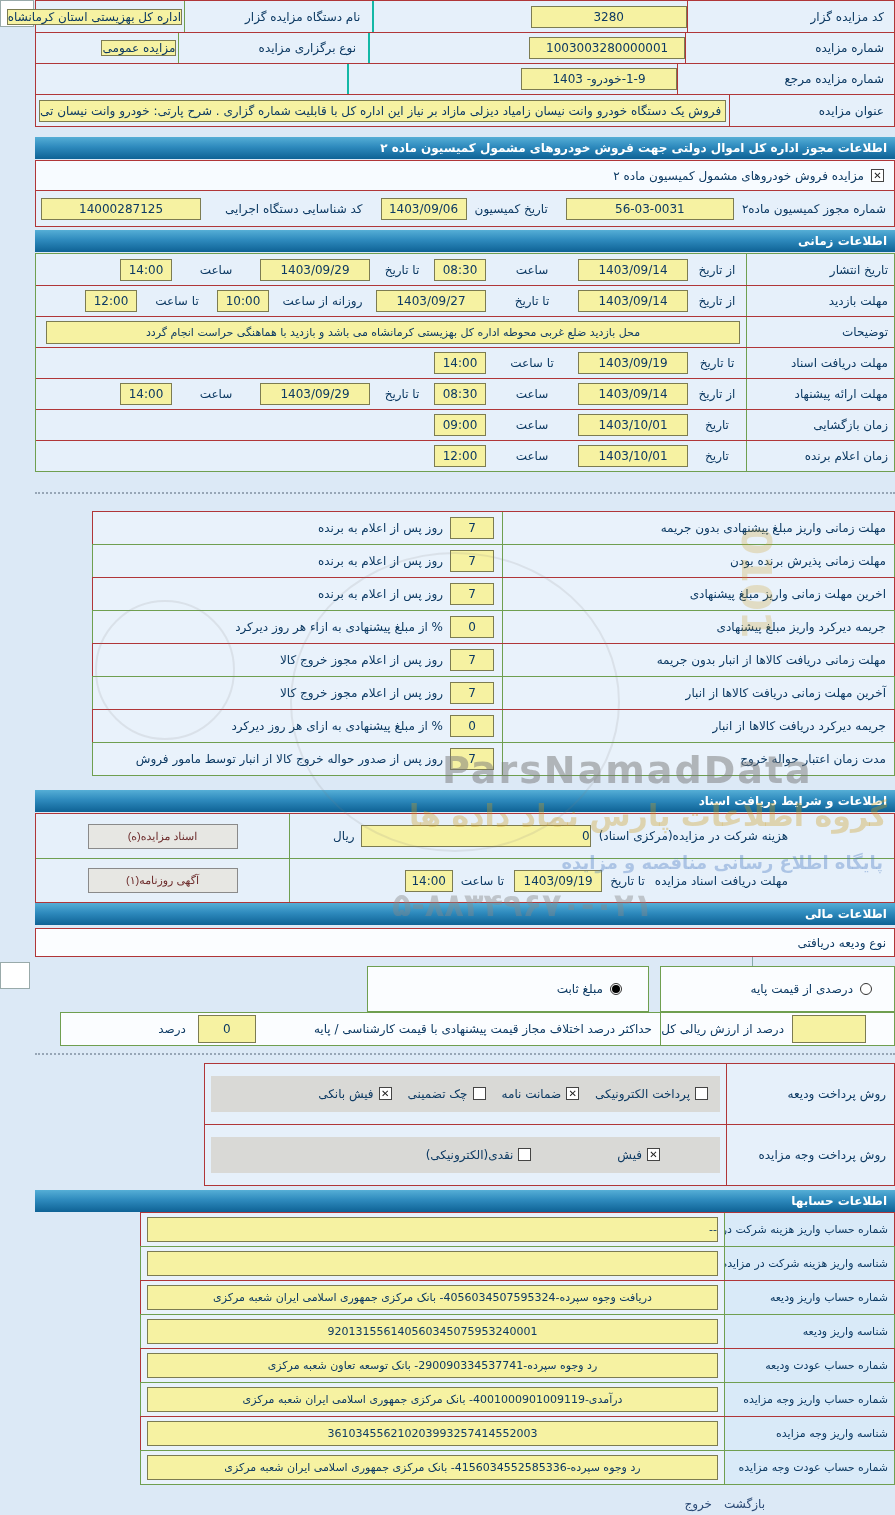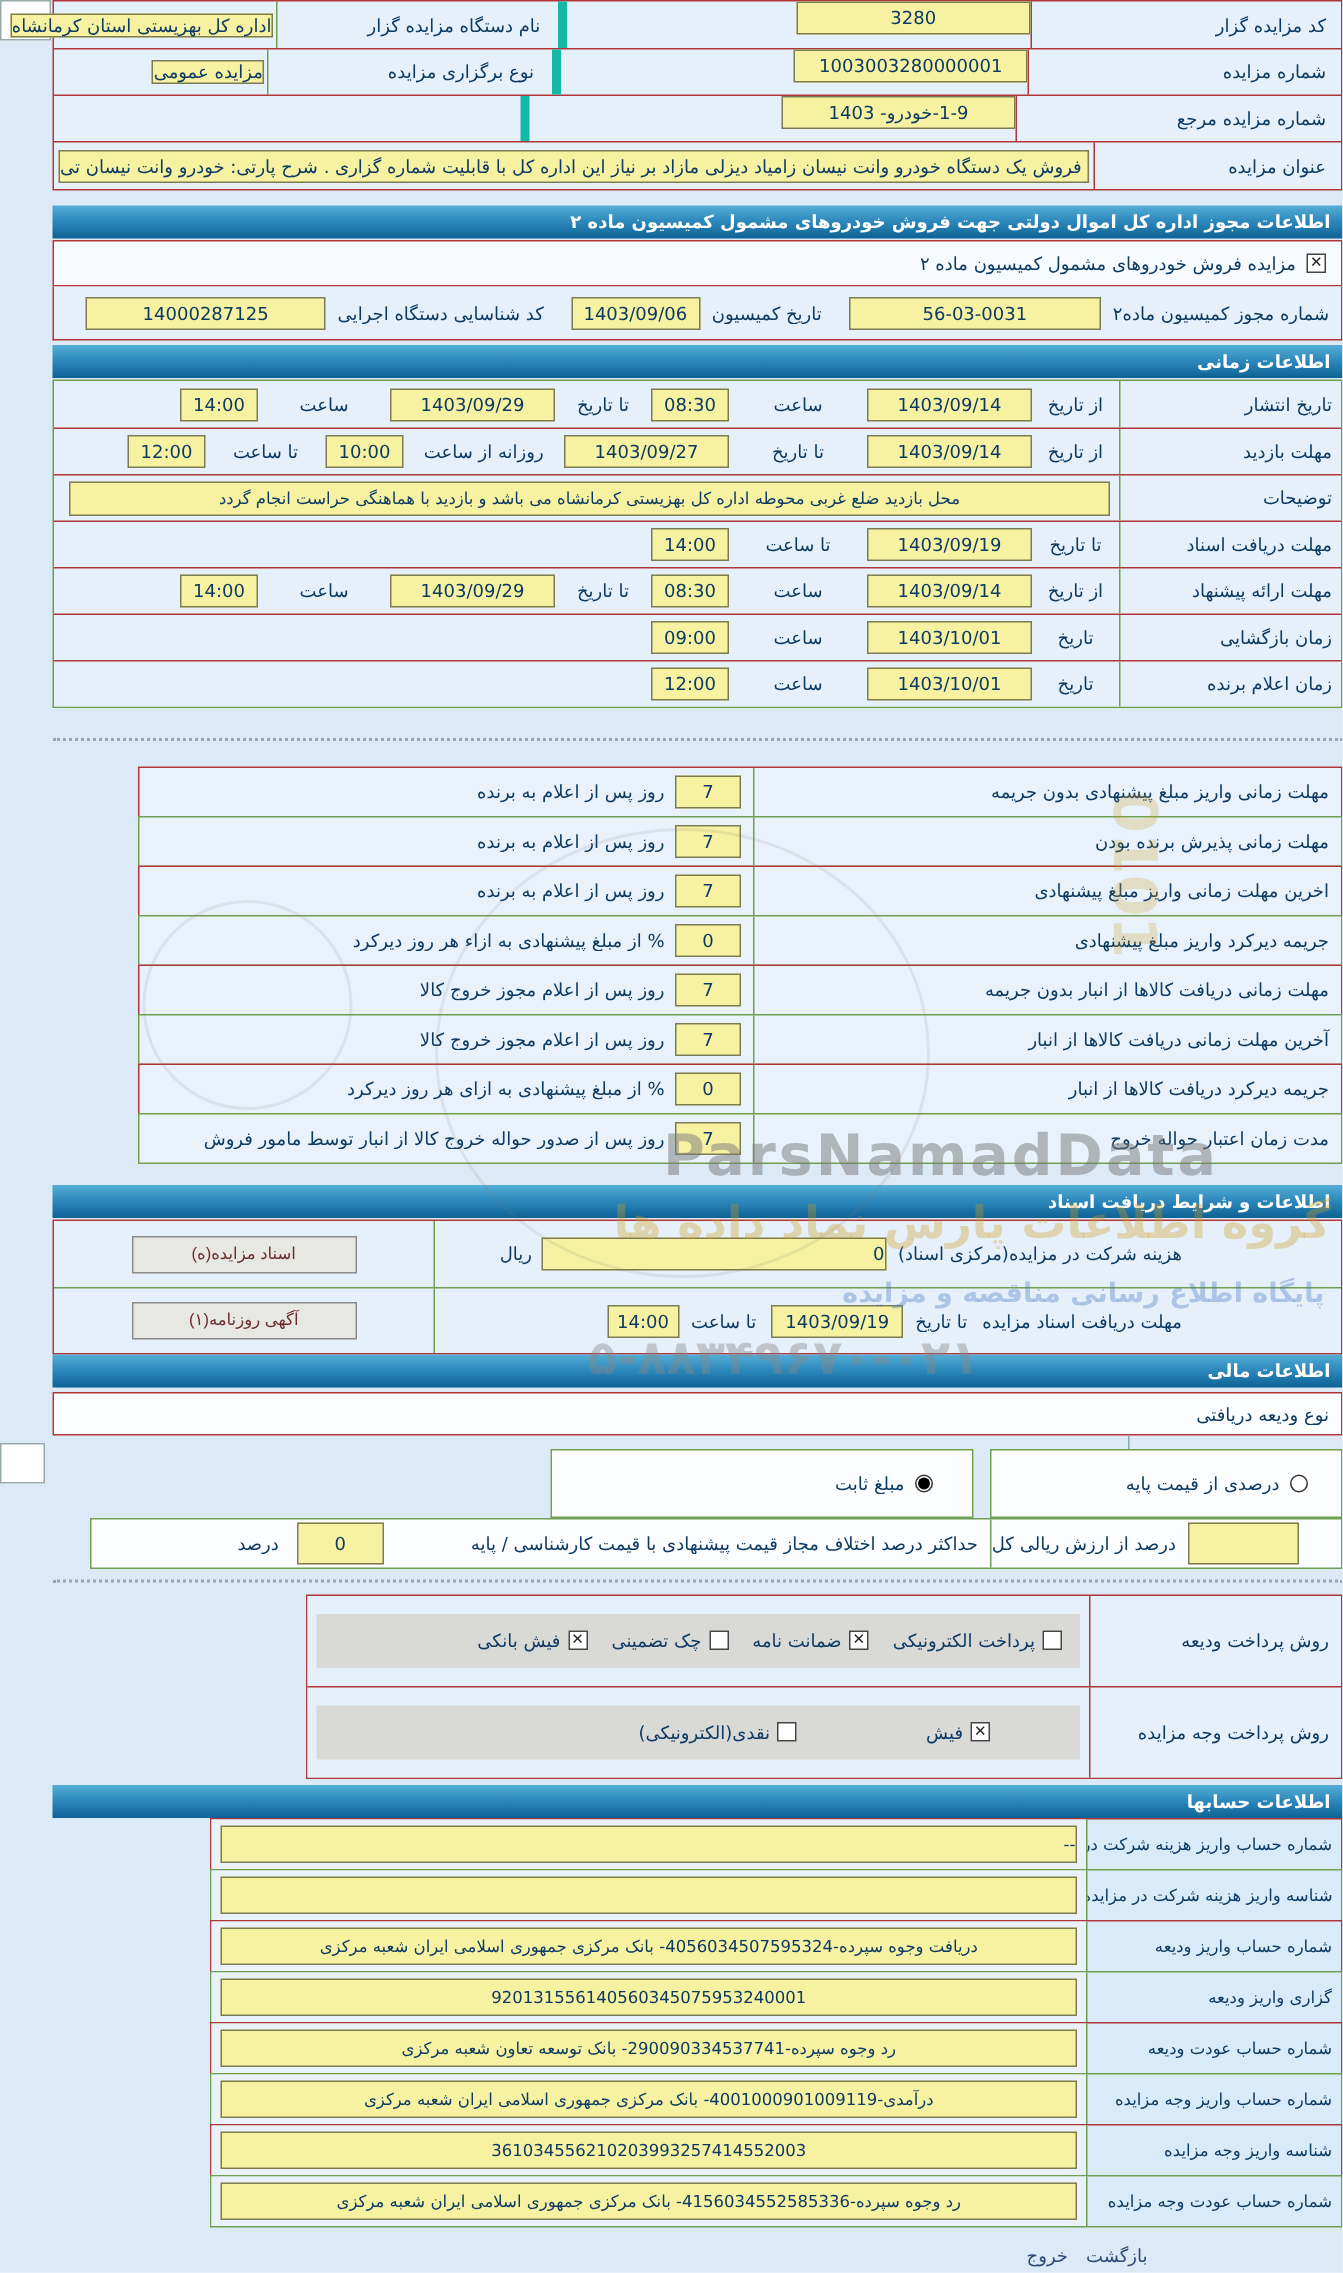--- a/index.html
+++ b/index.html
@@ -20,21 +20,21 @@
   .radio.checked::after{content:"";position:absolute;inset:1px;background:#000;border-radius:50%}
   .btn{background:#e7e7e3;border:1px solid #8a8a8a;color:#6d2c2c;height:25px;line-height:23px;width:150px;
        text-align:center;font-size:11px;white-space:nowrap}
   .dotted{border-top:2px dotted #97a6b6;width:860px;right:0}
   
   #top-table{top:0;right:0;width:860px;border:1px solid #b03638;background:#e6f0fa}
   .tt-row{display:flex;align-items:center;height:31px;border-top:1px solid #b03638}
   .tt-row:first-child{border-top:none}
   .tt-l1{width:217px;text-align:right;padding-right:10px;border-left:1px solid #b03638;align-self:stretch;
          display:flex;align-items:center;justify-content:flex-start}
-  .tt-v1{width:330px;align-self:stretch;display:flex;align-items:flex-start;border-left:6px solid #14b8a6;padding-right:0}
+  .tt-v1{width:330px;align-self:stretch;display:flex;align-items:center;border-left:2px solid #14b8a6;padding-right:0}
   .tt-v1 .ybox{width:156px}
   .tt-l2{width:197px;text-align:right;padding-right:12px;border-left:1px solid #6f9f50;align-self:stretch;
          display:flex;align-items:center}
   .tt-v2{width:148px;padding:0 2px}
   .tt-v2 .ybox{width:100%}
   
   .sect{right:0;width:860px}
   .permit-check{height:31px;border:1px solid #b03638;background:#f7fbff;display:flex;align-items:center;padding-right:10px}
   .permit-fields{height:36px;border:1px solid #b03638;border-top:none;background:#e6f0fa;display:flex;align-items:center;padding-right:8px}
   
@@ -152,21 +152,21 @@
   <div class="abs sect permit-check" style="top:160px">
     <span class="cb checked"></span>
     <span class="lbl" style="margin-right:7px">مزایده فروش خودروهای مشمول کمیسیون ماده ۲</span>
   </div>
   <div class="abs sect permit-fields" style="top:191px">
     <span class="lbl">شماره مجوز کمیسیون ماده۲</span>
     <span class="ybox" style="width:168px;margin-right:8px;direction:ltr">56-03-0031</span>
     <span class="lbl" style="margin-right:18px">تاریخ کمیسیون</span>
     <span class="ybox" style="width:86px;margin-right:8px">1403/09/06</span>
     <span class="lbl" style="margin-right:18px">کد شناسایی دستگاه اجرایی</span>
-    <span class="ybox" style="width:160px;margin-right:8px">14000287125</span>
+    <span class="ybox" style="width:160px;margin-right:24px">14000287125</span>
   </div>
 
   <div class="abs bar sect" style="top:230px">اطلاعات زمانی</div>
   <div class="abs sect" id="time-table">
     <div class="t-row">
       <div class="t-label lbl">تاریخ انتشار</div>
       <span class="t-sub">از تاریخ</span>
       <span class="ybox t-date">1403/09/14</span>
       <span class="t-mid">ساعت</span>
       <span class="ybox t-time">08:30</span>
@@ -395,21 +395,21 @@
           <div class="ybox"></div>
         </div>
     </div>
     <div class="arow">
       <div class="a-label">شماره حساب واریز ودیعه</div>
       <div class="a-value">
           <div class="ybox">دریافت وجوه سپرده-4056034507595324- بانک مرکزی جمهوری اسلامی ایران شعبه مرکزی</div>
         </div>
     </div>
     <div class="arow">
-      <div class="a-label">گزاری واریز ودیعه</div>
+      <div class="a-label">شناسه واریز ودیعه</div>
       <div class="a-value">
           <div class="ybox">920131556140560345075953240001</div>
         </div>
     </div>
     <div class="arow">
       <div class="a-label">شماره حساب عودت ودیعه</div>
       <div class="a-value">
           <div class="ybox">رد وجوه سپرده-290090334537741- بانک توسعه تعاون شعبه مرکزی</div>
         </div>
     </div>

